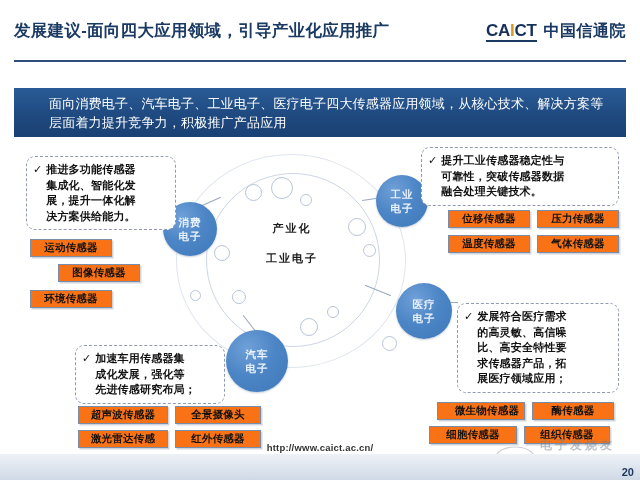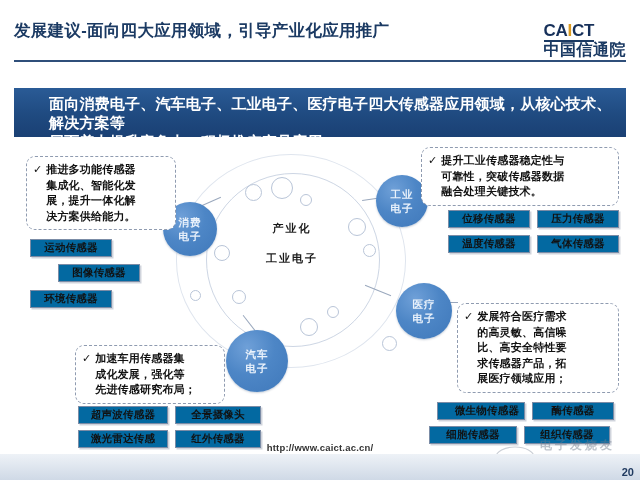--- a/index.html
+++ b/index.html
@@ -10,21 +10,21 @@
   }
   .slide{position:absolute;inset:0;background:#ffffff;}
 
   
   .header{position:absolute;left:0;top:0;width:640px;height:62px;}
   .title-bar{
     position:absolute;left:14px;top:20px;
     font-size:16.5px;font-weight:bold;color:#1b3a63;
     letter-spacing:.3px;white-space:nowrap;
   }
-  .logo{position:absolute;right:14px;top:22px;display:flex;align-items:baseline;flex-direction:column;}
+  .logo{position:absolute;right:14px;top:22px;display:flex;align-items:baseline;}
   .logo-mark{
     font-size:17px;font-weight:bold;letter-spacing:-.3px;
     border-bottom:2.5px solid #1b3a63;padding-bottom:1px;line-height:1;
   }
   .lg-navy{color:#16305a;}
   .lg-gold{color:#d99a20;}
   .logo-cn{
     margin-left:7px;font-size:16px;font-weight:bold;color:#1b3a63;
     letter-spacing:.5px;line-height:1;
   }
@@ -32,21 +32,21 @@
     position:absolute;left:14px;top:60px;width:612px;height:1.5px;
     background:#2f4f7a;
   }
 
   
   .banner{
     position:absolute;left:14px;top:88px;width:612px;height:49px;
     background:linear-gradient(180deg,#2a5b96 0%,#1f4a80 55%,#1a4074 100%);
     color:#ffffff;box-sizing:border-box;padding:6px 10px 0 11px;
   }
-  .banner-line{font-size:15px;line-height:19px;font-weight:bold;letter-spacing:.2px;padding-left:24px;}
+  .banner-line{font-size:13px;line-height:19px;font-weight:normal;letter-spacing:.2px;padding-left:24px;}
 
   
   .canvas{position:absolute;left:0;top:140px;width:640px;height:315px;}
 
   
   .ring-main{
     position:absolute;left:206px;top:33px;width:172px;height:172px;
     border:1.5px solid #cdd6e4;border-radius:50%;
   }
   .ring-outer{
@@ -82,21 +82,21 @@
   }
   .tick{
     flex:0 0 auto;font-size:11px;color:#111;font-weight:bold;
     margin-right:4px;line-height:15px;
   }
   .callout-text{font-size:11px;line-height:15.5px;font-weight:bold;color:#111;letter-spacing:.2px;}
 
   
   .chip{
     position:absolute;box-sizing:border-box;
-    border:1px solid #7b8ca6;background:#0369a1;
+    border:1px solid #7b8ca6;background:#f97316;
     font-size:10.5px;font-weight:bold;color:#111;
     display:flex;align-items:center;justify-content:center;
     white-space:nowrap;letter-spacing:.2px;
     box-shadow:1.5px 1.5px 0 rgba(150,160,178,.45);
   }
 
   
   .footer{
     position:absolute;left:0;bottom:0;width:640px;height:26px;
     background:linear-gradient(180deg,#eef2f7 0%,#cfd9e6 100%);

